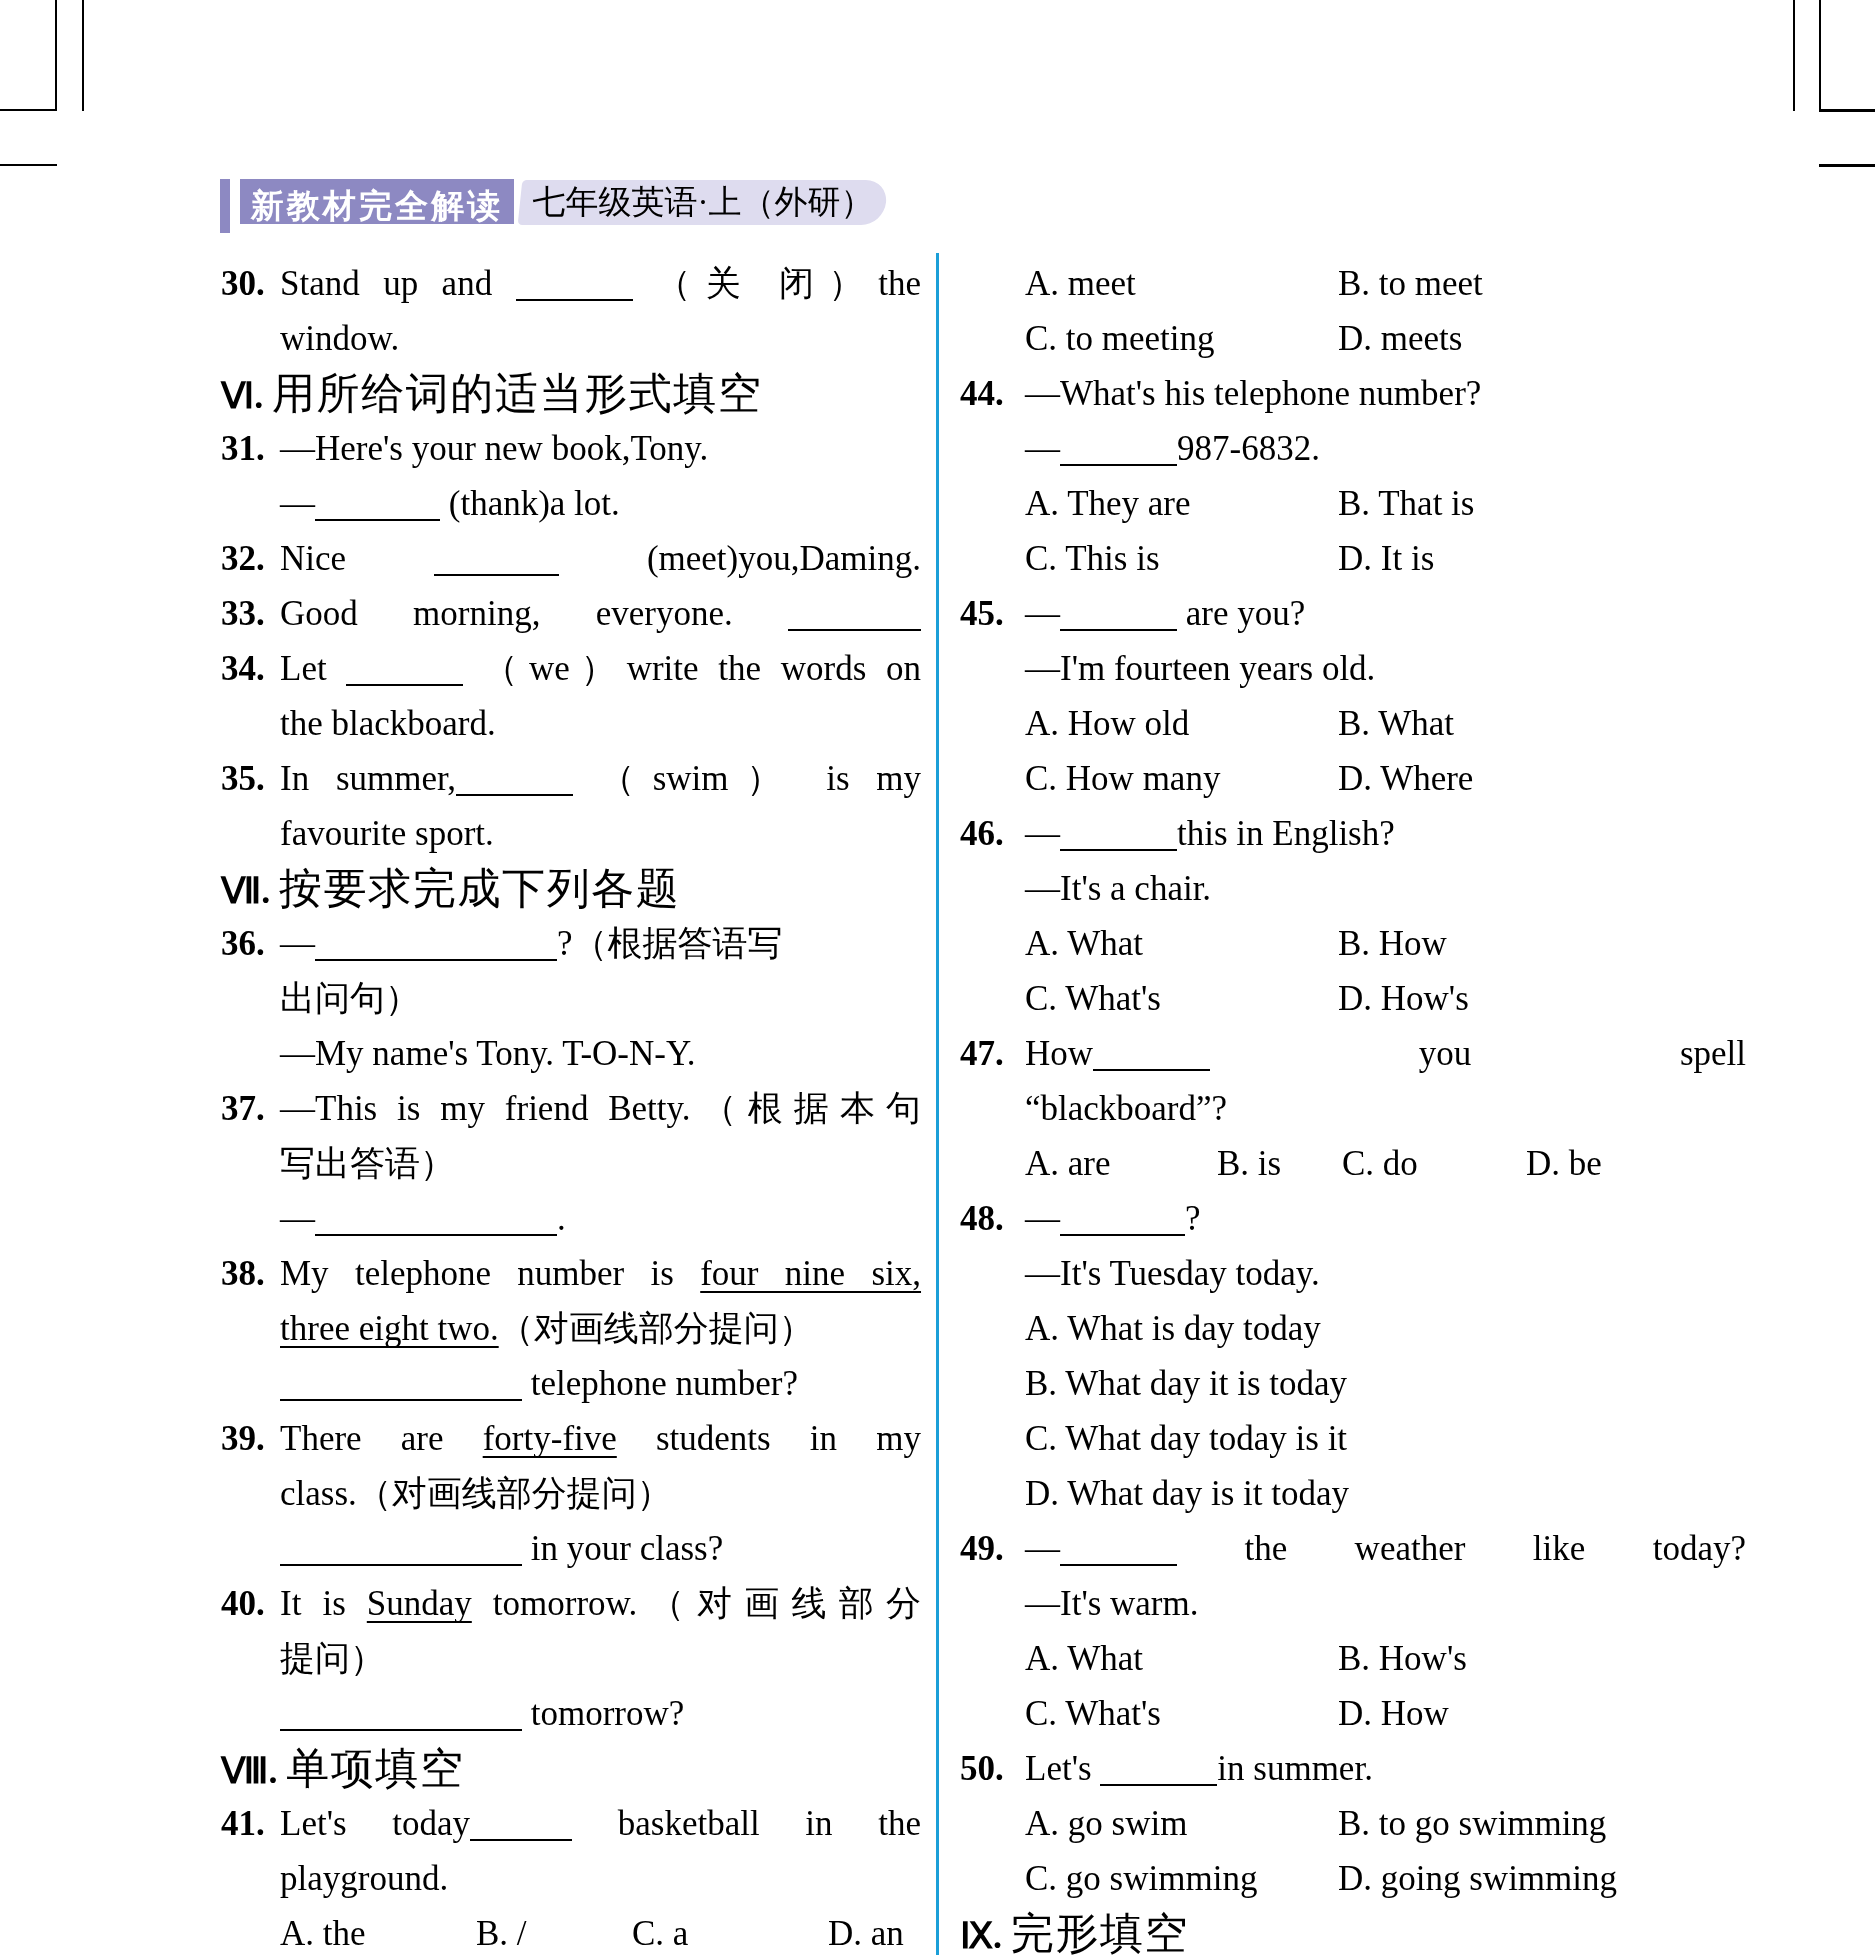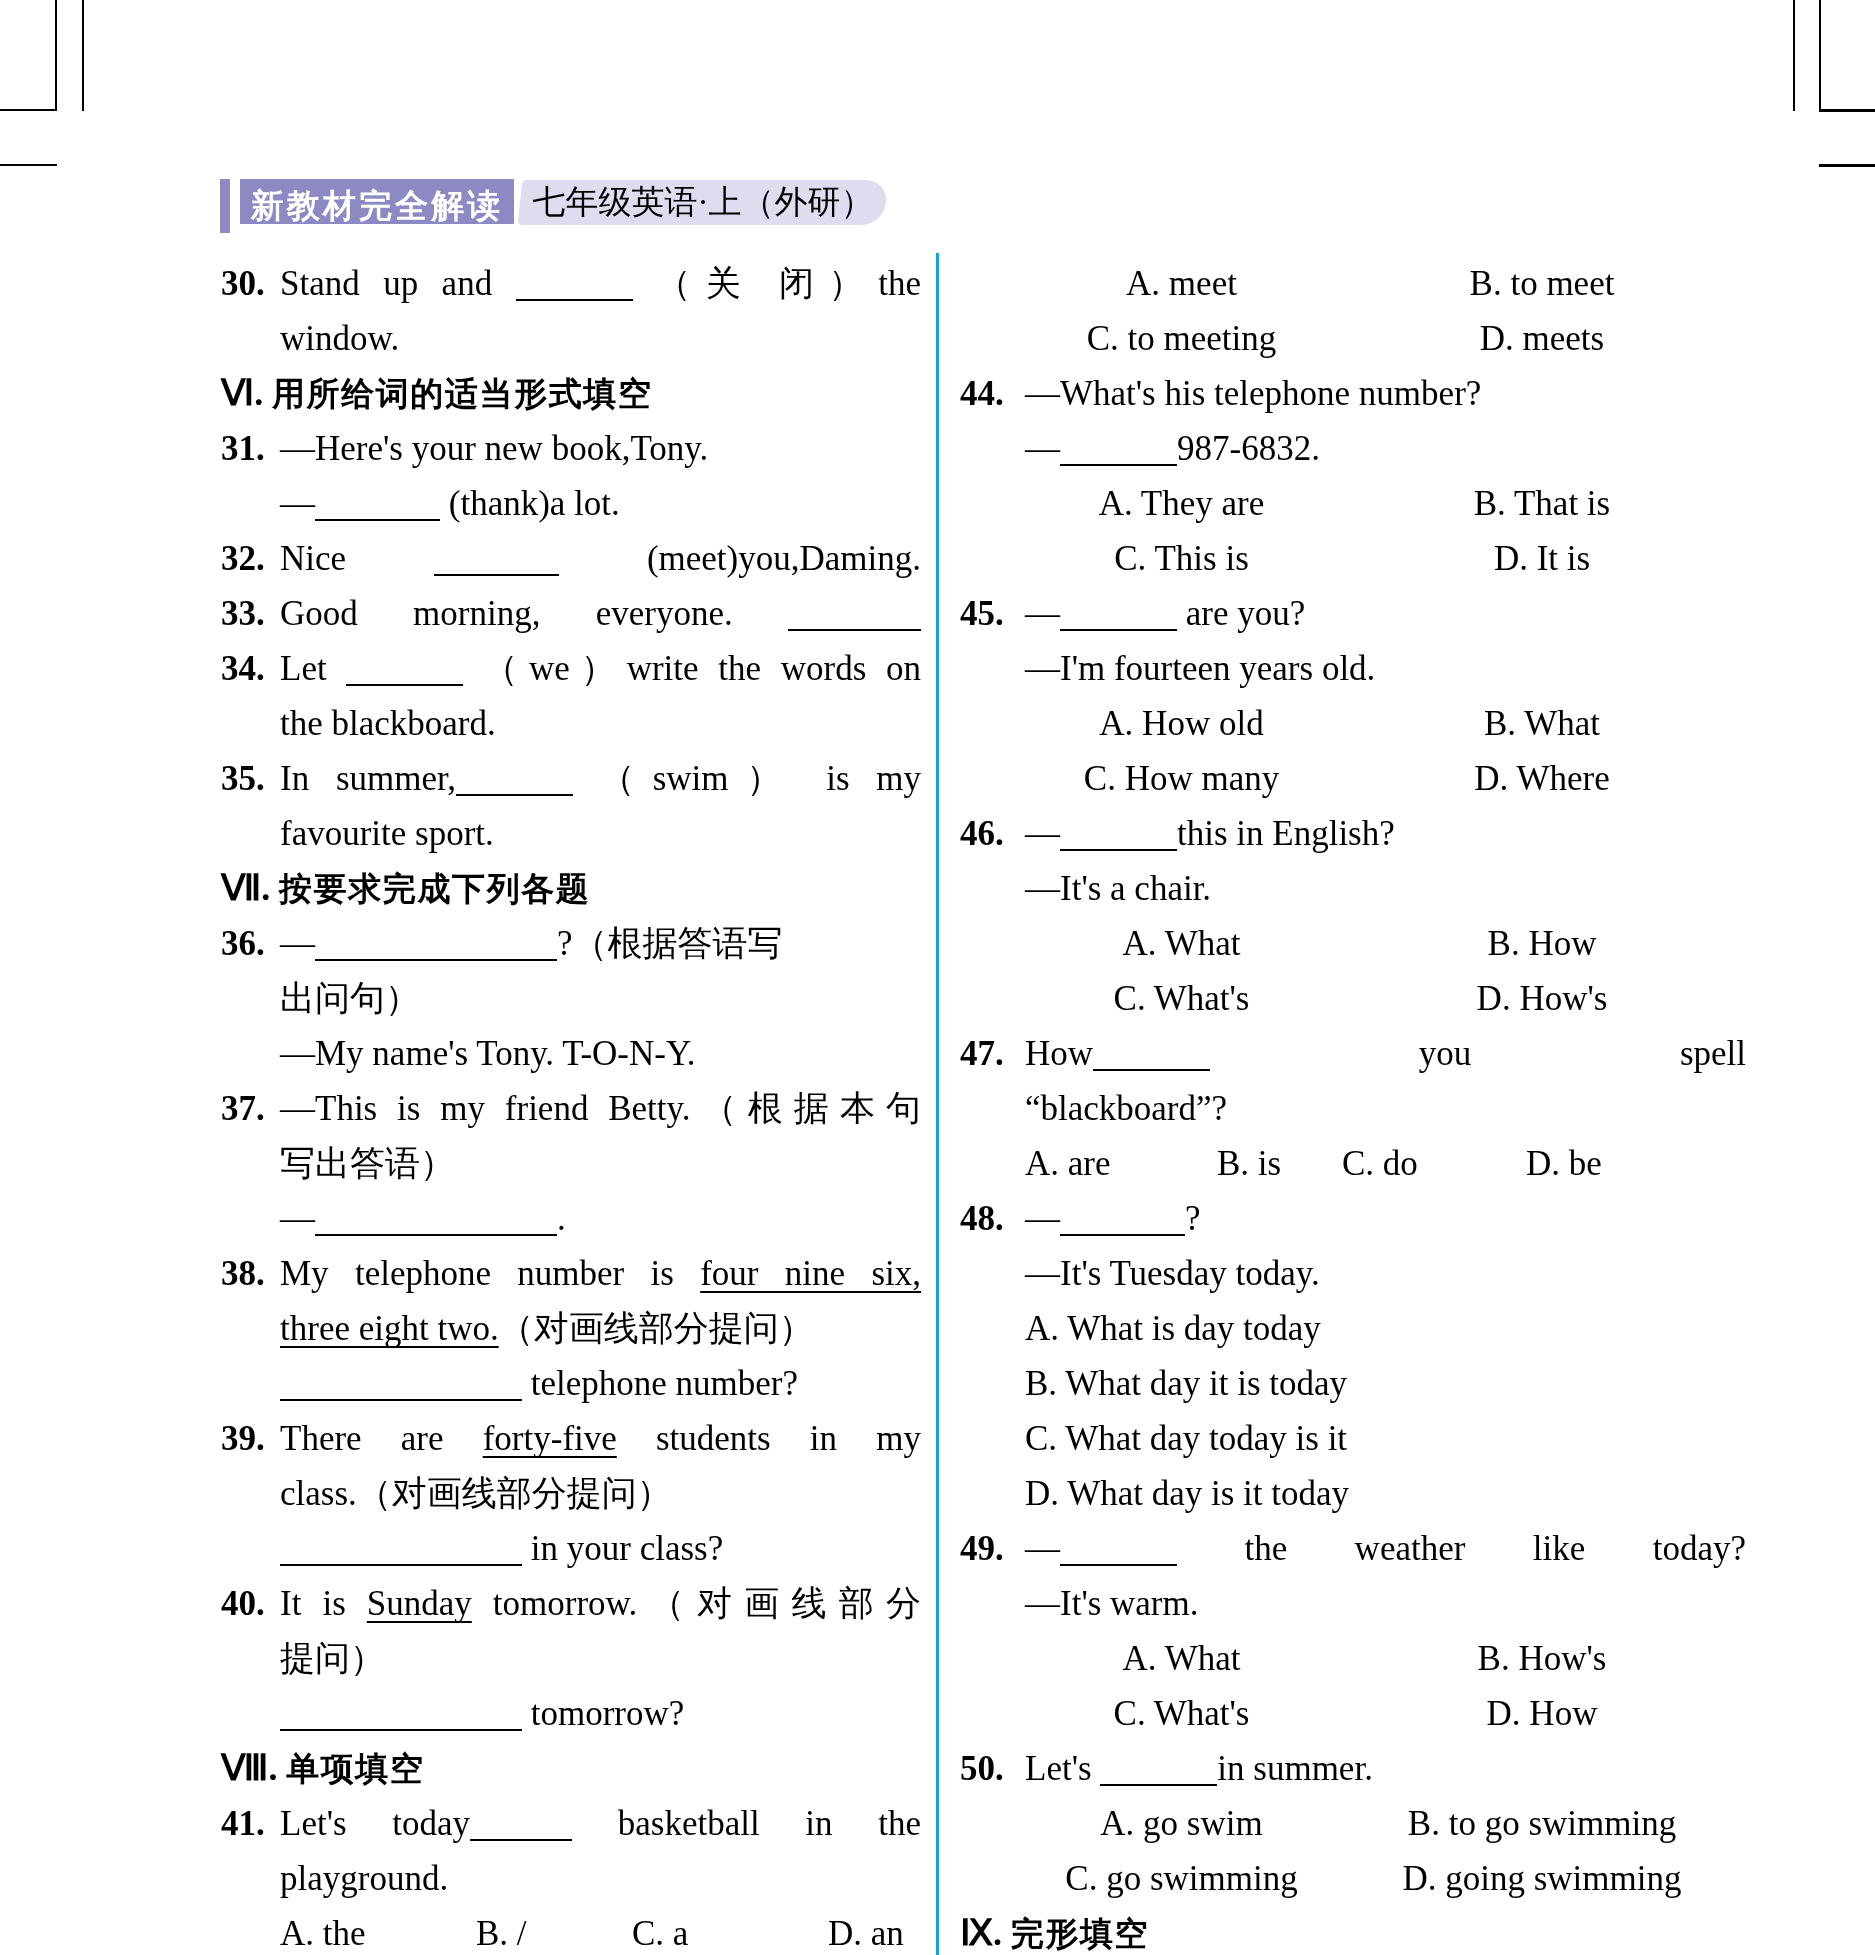--- a/index.html
+++ b/index.html
@@ -24,26 +24,26 @@
   .colR{left:960px;top:256px;width:786px;}
   .ln{height:55px;line-height:55px;white-space:nowrap;padding-left:59px;}
   .colR .ln{padding-left:65px;}
   .num{display:inline-block;margin-left:-59px;width:59px;font-weight:bold;}
   .colR .num{margin-left:-65px;width:65px;}
   .p0{padding-left:0 !important;}
   .ind{text-indent:78px;}
   .j{text-align:justify;text-align-last:justify;}
   .sec{padding-left:0 !important;}
   .sec .rn{font-weight:bold;font-size:36px;}
-  .sec .zh{font-family:"Liberation Sans",sans-serif;font-weight:bold;font-size:33px;letter-spacing:1.6px;}
+  .sec .zh{font-family:"Liberation Sans",sans-serif;font-weight:normal;font-size:43px;letter-spacing:1.6px;}
   .bl{display:inline-block;border-bottom:2.3px solid #000;height:3.9px;vertical-align:-6.3px;}
   .un{text-decoration:underline;text-decoration-thickness:2.3px;text-underline-offset:6.3px;text-decoration-skip-ink:none;}
   .bn{display:inline-block;border-bottom:2.3px solid #000;min-width:43px;padding:0 11.7px;text-align:center;}
   .g4L{display:grid;grid-template-columns:196px 156px 196px 1fr;}
-  .g2R{display:grid;grid-template-columns:313px 1fr;text-align:center;}
+  .g2R{display:grid;grid-template-columns:313px 1fr;}
   .g4R{display:grid;grid-template-columns:192px 125px 184px 1fr;font-family:Liberation Serif, serif;}
 </style>
 </head>
 <body>
 
 <div class="page">
 
   <div class="mark" style="left:55px;top:0;width:2px;height:111px;"></div>
   <div class="mark" style="left:82px;top:0;width:2px;height:111px;"></div>
   <div class="mark" style="left:0;top:109px;width:57px;height:2px;"></div>

